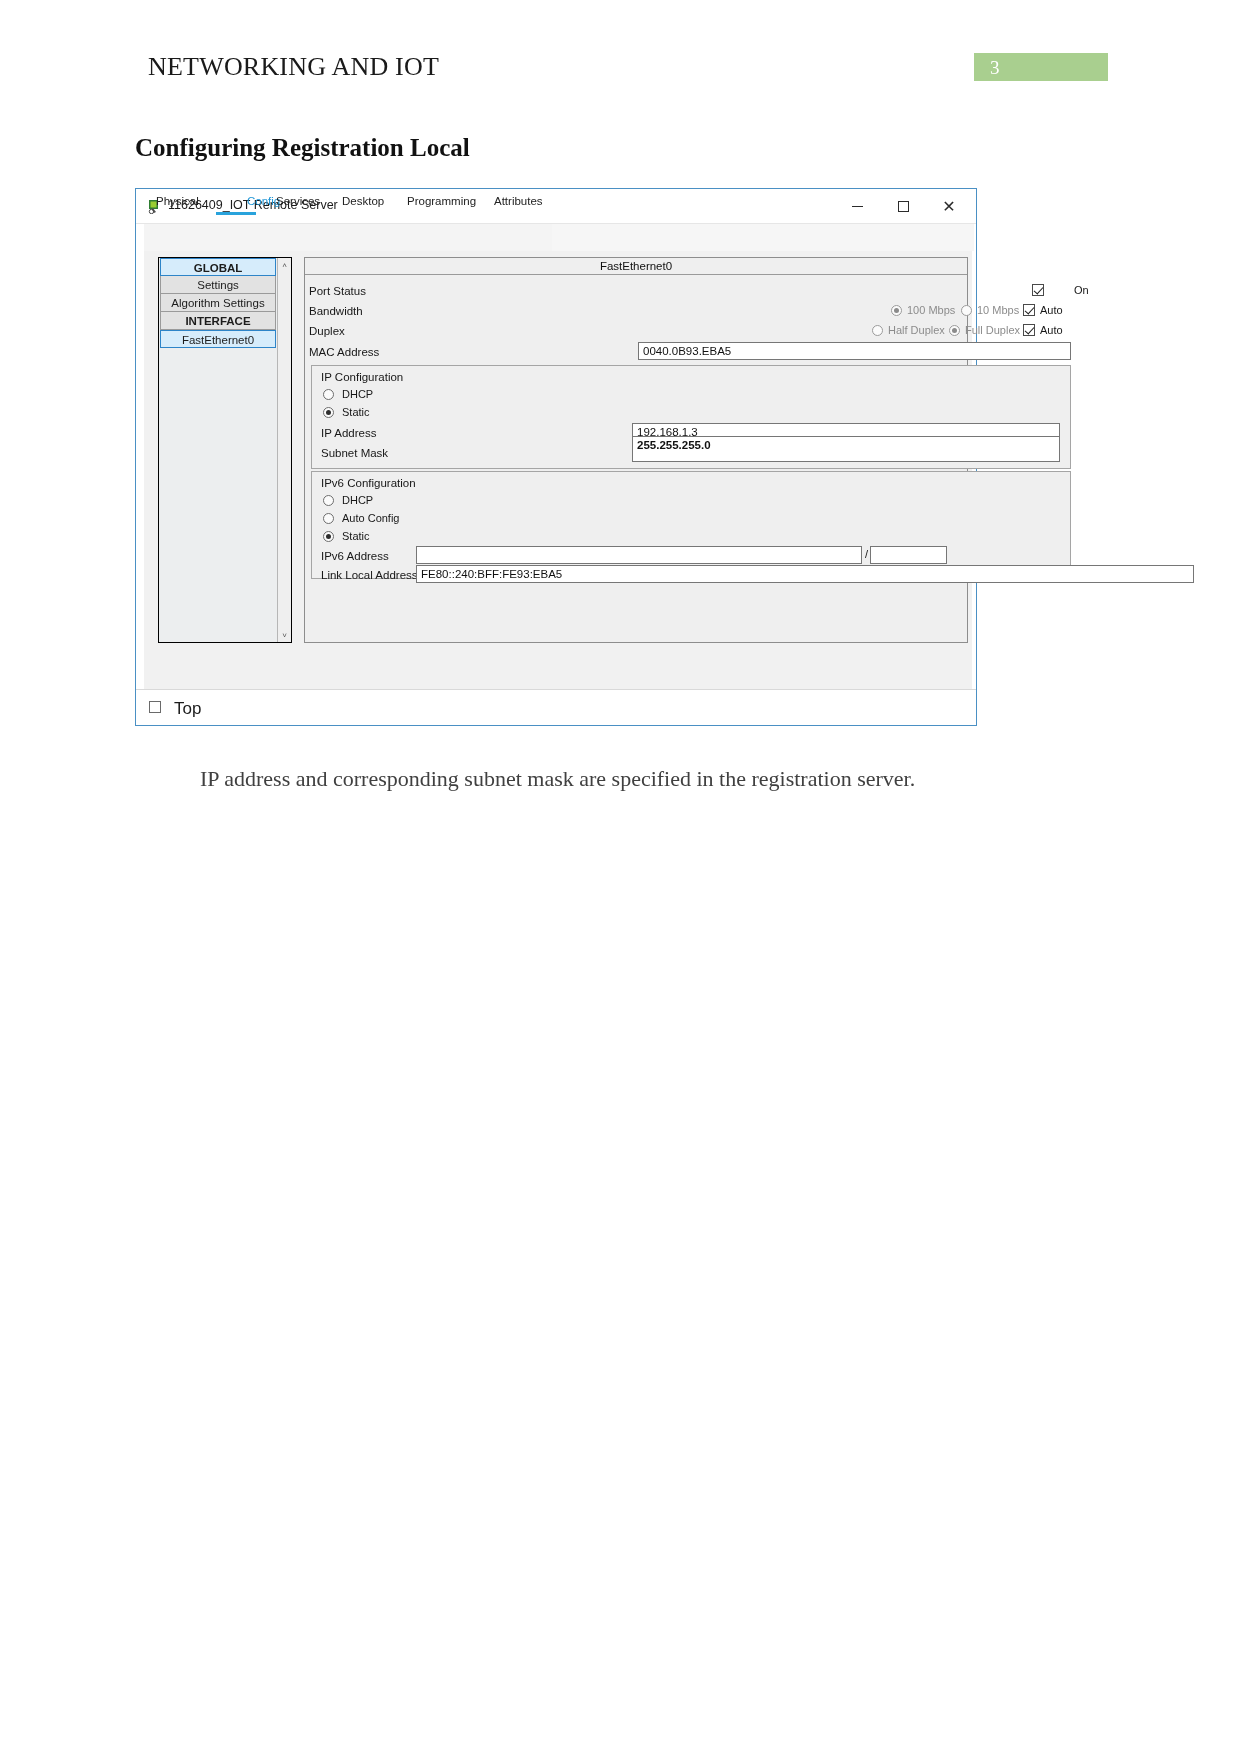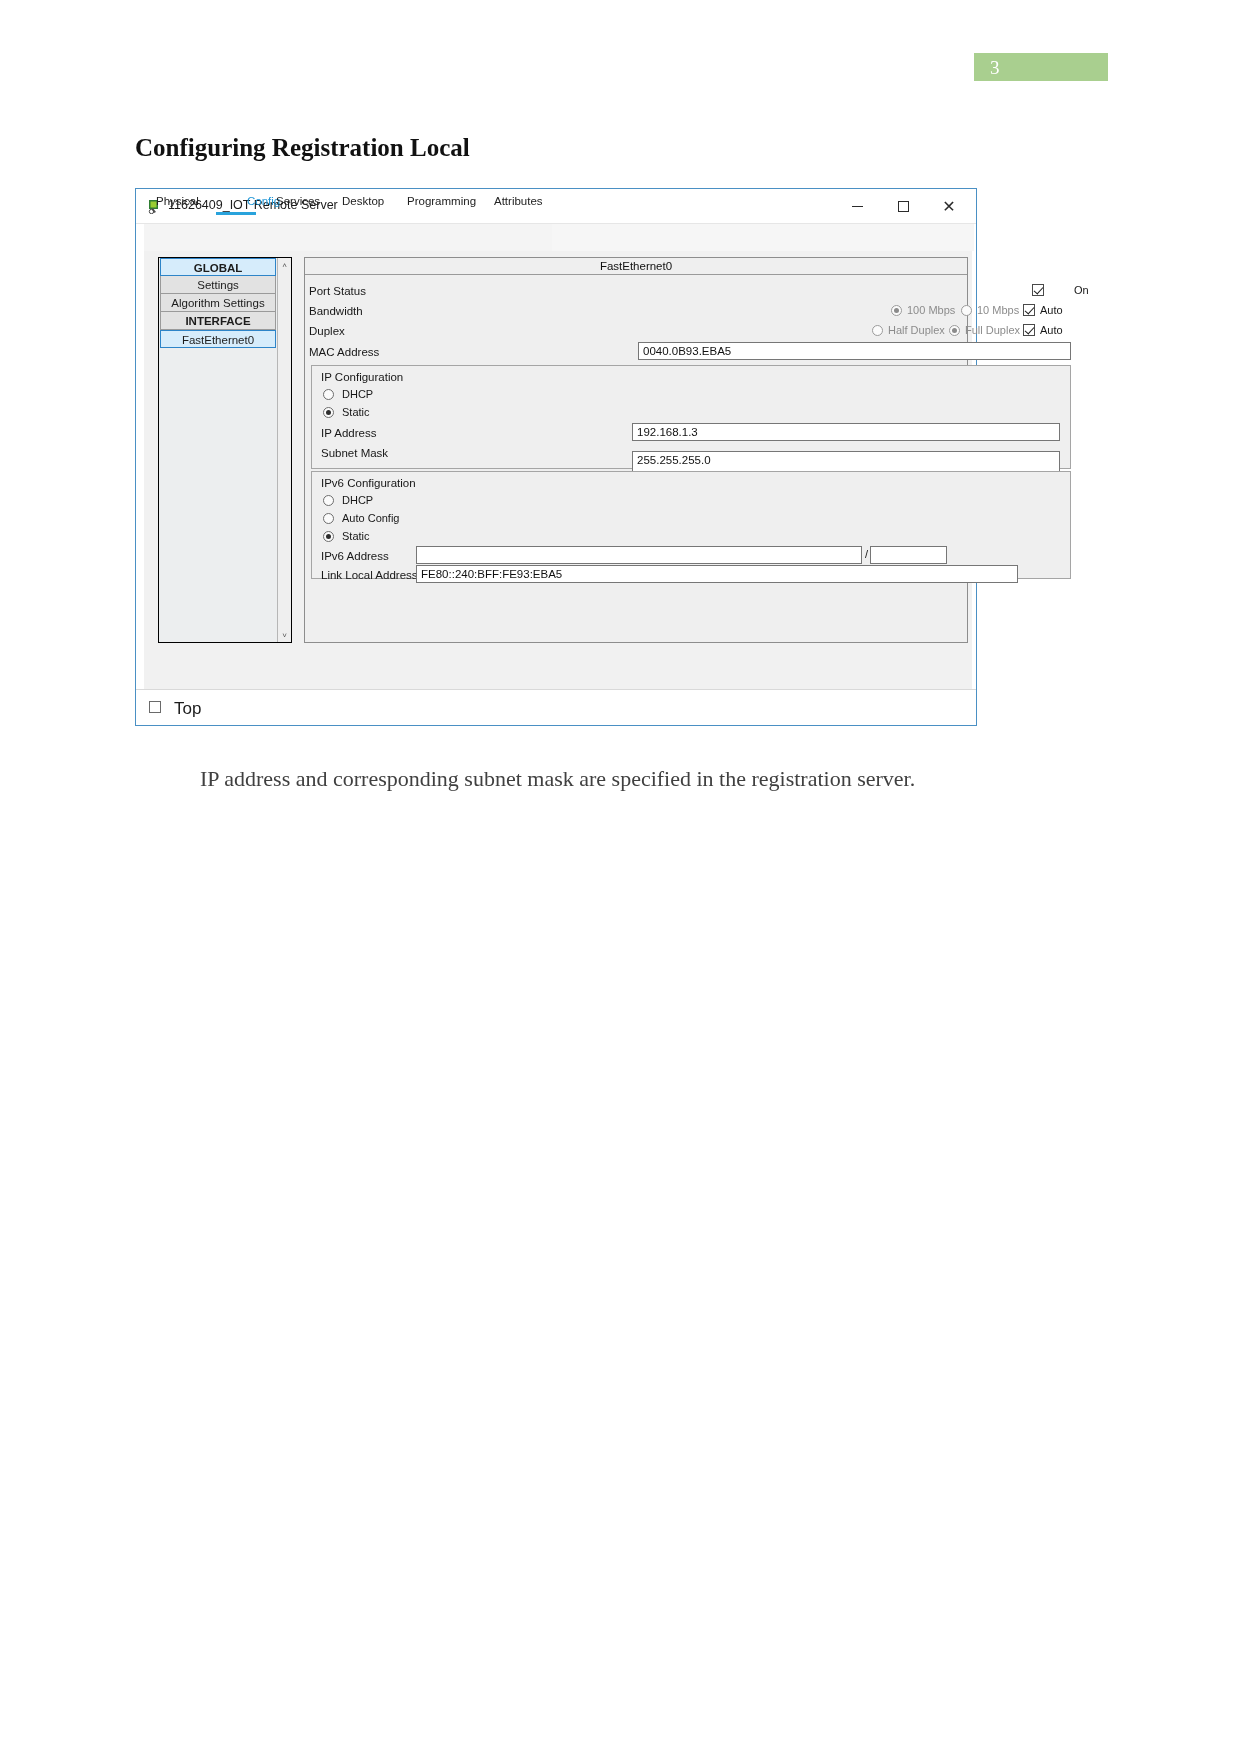--- a/index.html
+++ b/index.html
@@ -332,20 +332,21 @@
     font-family: "Liberation Serif", serif;
     font-size: 22px;
     color: #404040;
     white-space: nowrap;
   }
 </style>
 </head>
 <body>
 
 <div class="doc-header">
+  <div class="doc-title">NETWORKING AND IOT</div>
   <div class="page-number-box">
     <div class="page-number">3</div>
   </div>
 </div>
 
 <div class="section-heading">Configuring Registration Local</div>
 
 <div class="shot">
 
   <div class="titlebar">
@@ -427,42 +428,42 @@
         <div class="radio dark" style="left:11px; top:23px;"></div>
         <div class="ctrl-label dark" style="left:30px; top:22px;">DHCP</div>
 
         <div class="radio dark on" style="left:11px; top:41px;"></div>
         <div class="ctrl-label dark" style="left:30px; top:40px;">Static</div>
 
         <div class="row-label" style="left:9px; top:61px;">IP Address</div>
         <div class="field" style="left:320px; top:57px; width:428px; height:18px;">192.168.1.3</div>
 
         <div class="row-label" style="left:9px; top:81px;">Subnet Mask</div>
-        <div class="field" style="left:320px; top:85px; width:428px; height:35px;">255.255.255.0</div>
+        <div class="field" style="left:320px; top:70px; width:428px; height:26px;font-weight:bold;">255.255.255.0</div>
       </div>
 
       <div class="groupbox" style="left:6px; top:213px; width:760px; height:108px;">
         <div class="group-title" style="left:9px; top:5px;">IPv6 Configuration</div>
 
         <div class="radio dark" style="left:11px; top:23px;"></div>
         <div class="ctrl-label dark" style="left:30px; top:22px;">DHCP</div>
 
         <div class="radio dark" style="left:11px; top:41px;"></div>
         <div class="ctrl-label dark" style="left:30px; top:40px;">Auto Config</div>
 
         <div class="radio dark on" style="left:11px; top:59px;"></div>
         <div class="ctrl-label dark" style="left:30px; top:58px;">Static</div>
 
         <div class="row-label" style="left:9px; top:78px;">IPv6 Address</div>
         <div class="field" style="left:104px; top:74px; width:446px; height:18px;"></div>
         <div class="ctrl-label dark" style="left:553px; top:76px;">/</div>
         <div class="field" style="left:558px; top:74px; width:77px; height:18px;"></div>
 
         <div class="row-label" style="left:9px; top:97px;">Link Local Address:</div>
-        <div class="field" style="left:104px; top:93px; width:602px; height:18px;">FE80::240:BFF:FE93:EBA5</div>
+        <div class="field" style="left:104px; top:93px; width:778px; height:18px;">FE80::240:BFF:FE93:EBA5</div>
       </div>
 
     </div>
   </div>
 
   <div class="bottombar">
     <div class="top-check"></div>
     <div class="top-label">Top</div>
   </div>
 

